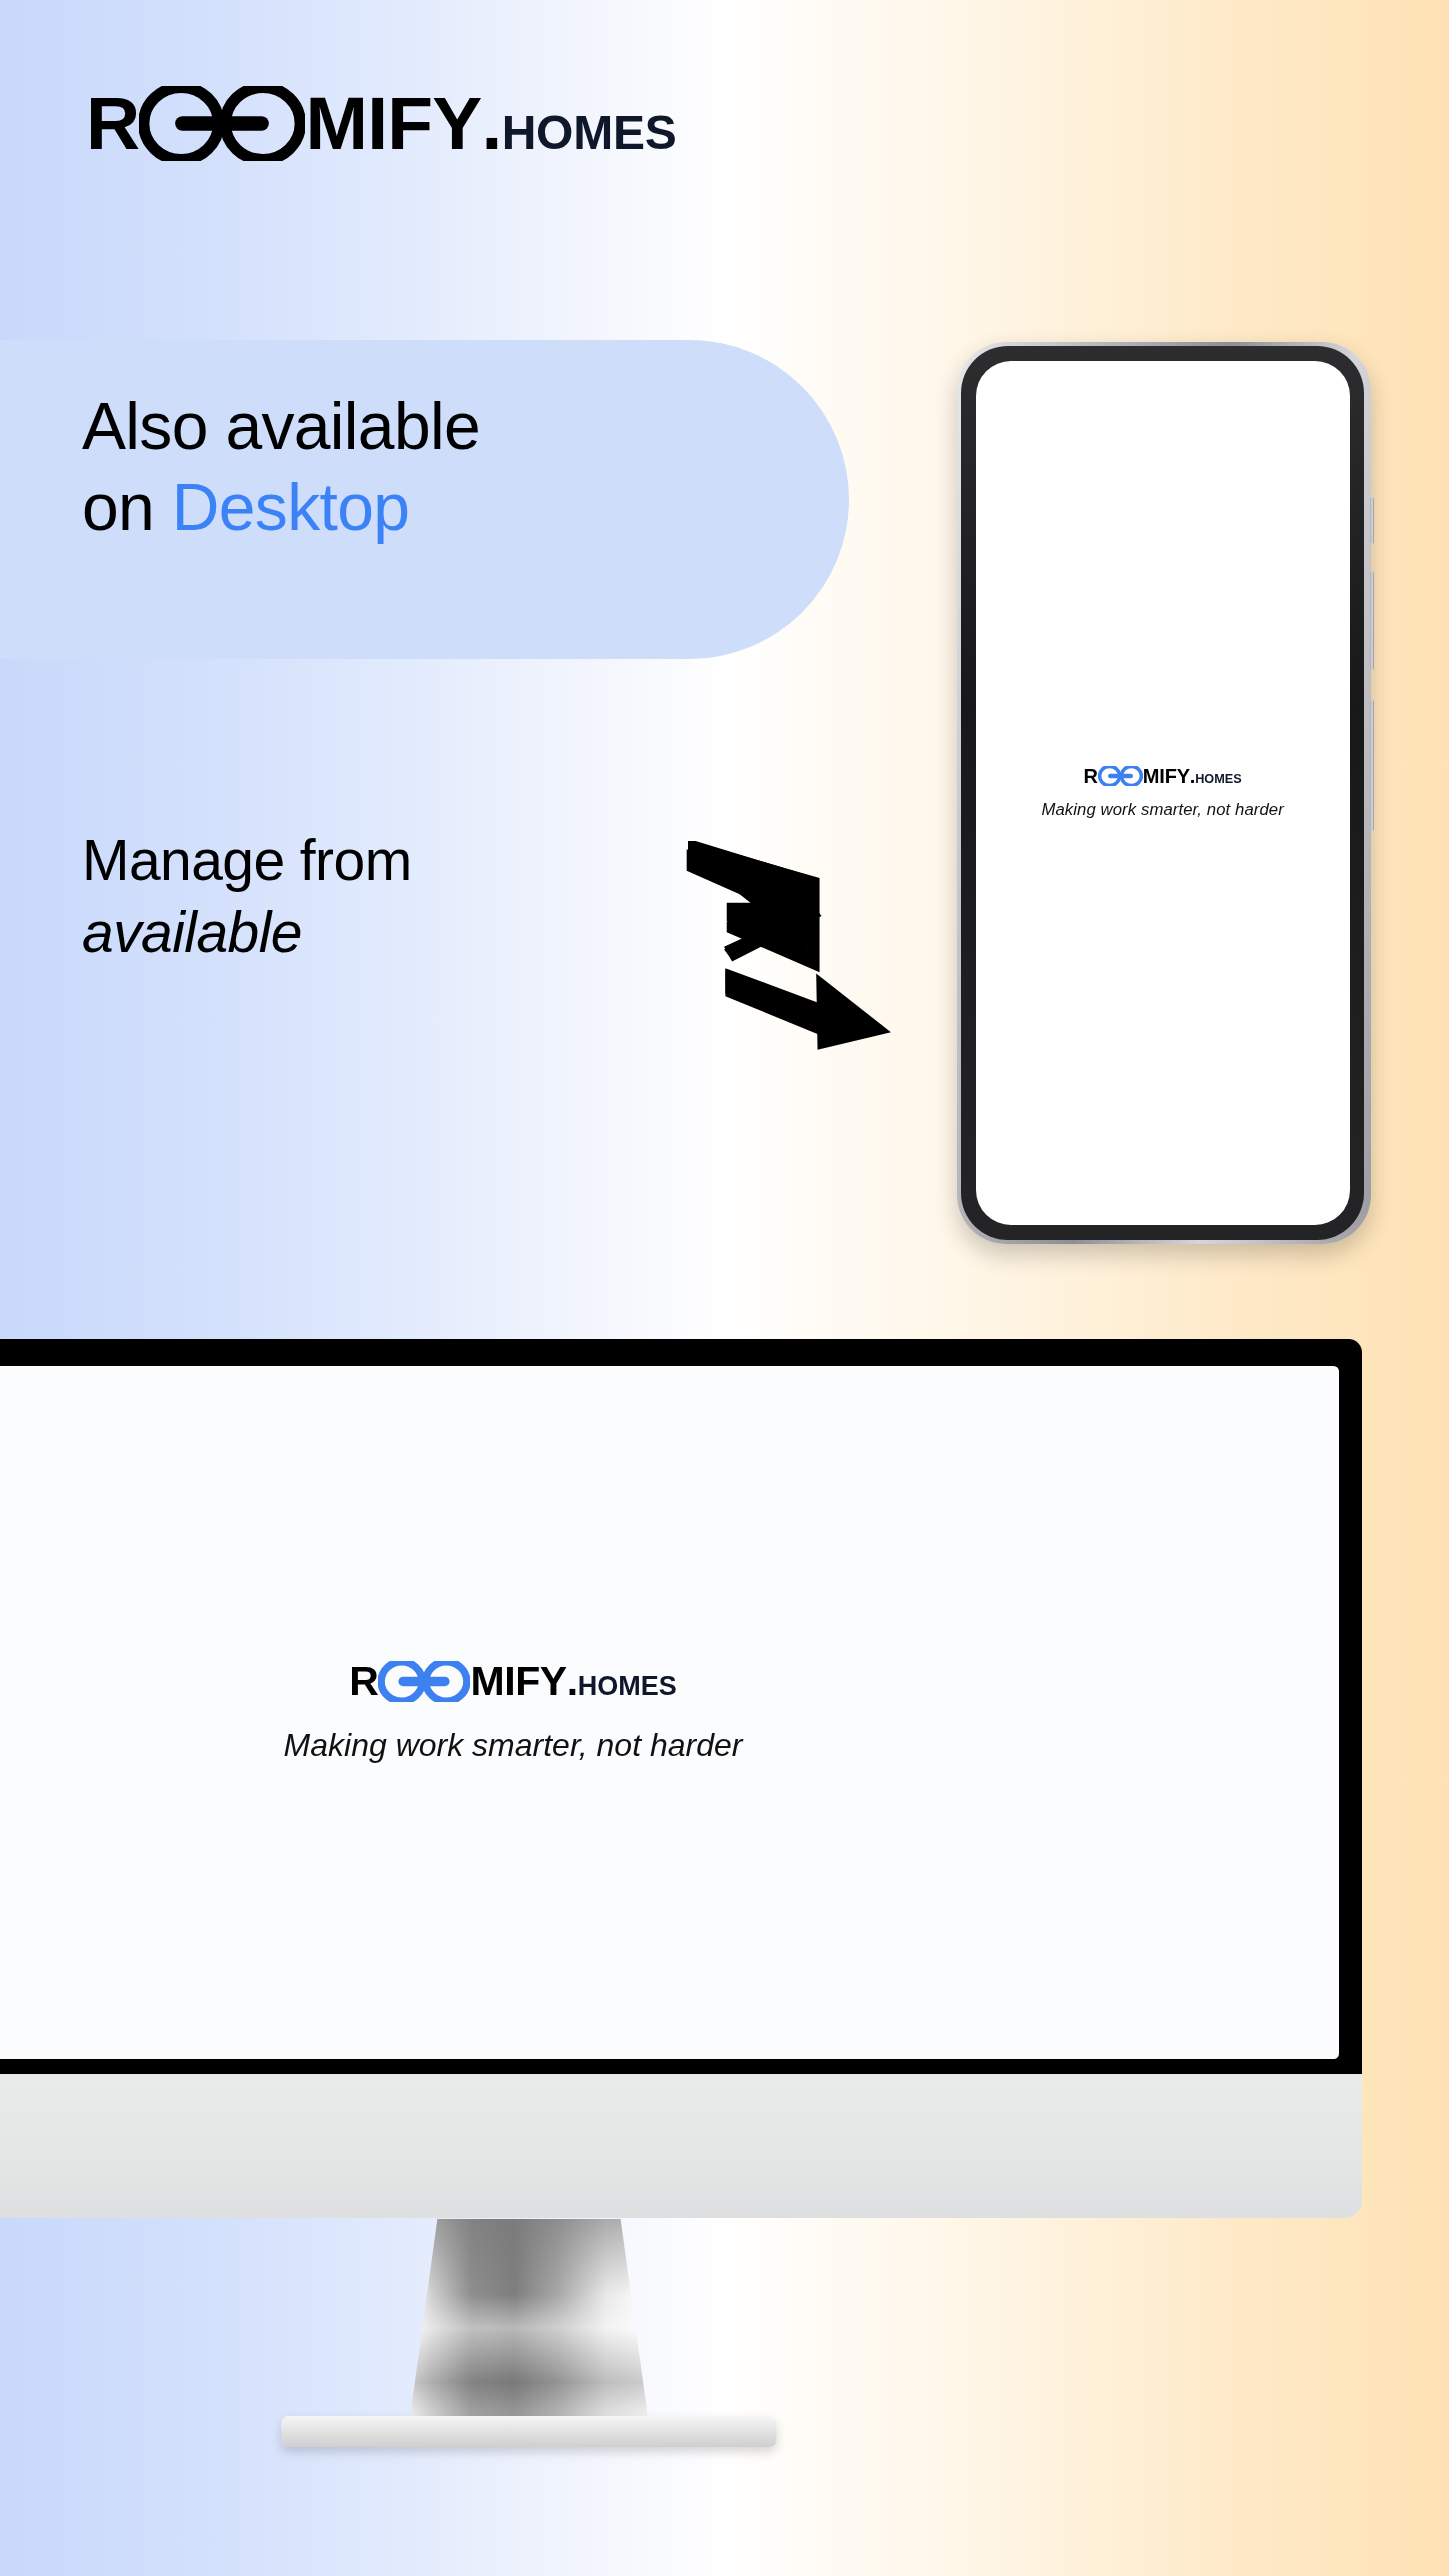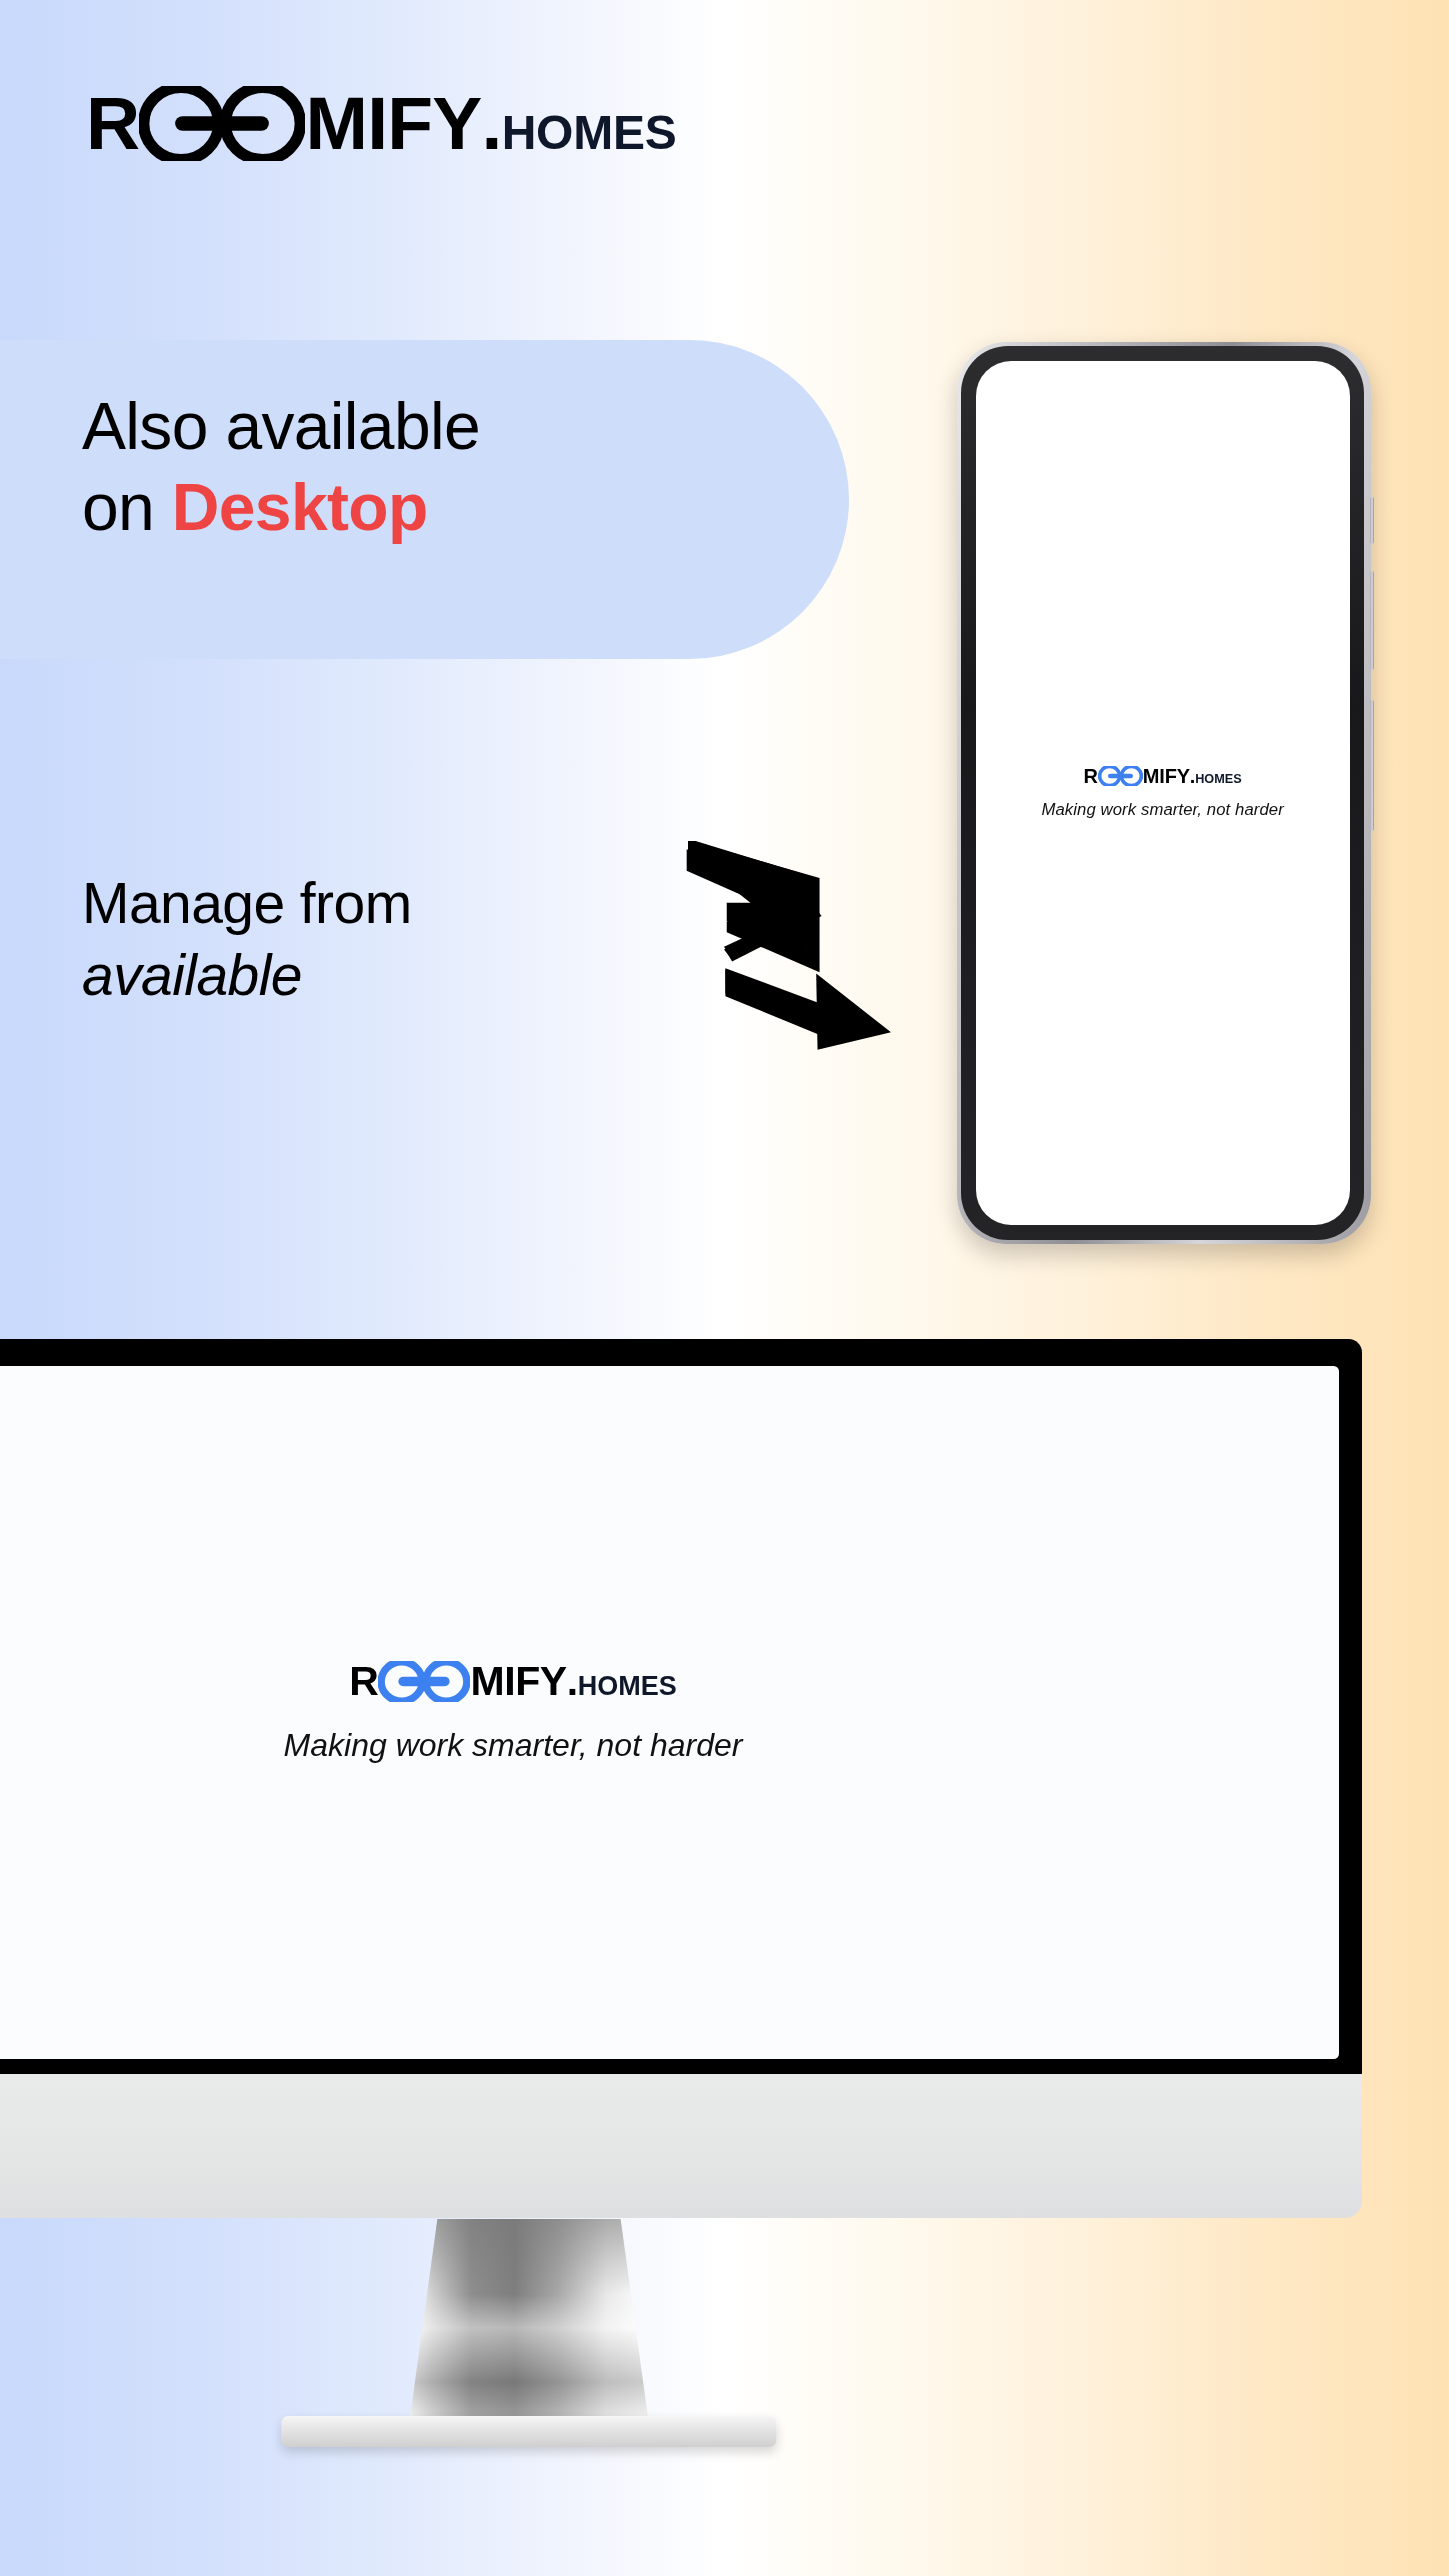--- a/index.html
+++ b/index.html
@@ -61,33 +61,32 @@
     position:absolute;
     left:82px;
     top:386px;
     z-index:3;
     font-size:66px;
     line-height:1.22;
     color:#000;
     font-weight:400;
     letter-spacing:-0.01em;
   }
-  #desktop-callout .accent { color:#ef4444; font-weight:700; }
+  #desktop-callout .accent { color:#3b82f6; font-weight:400; }
 
   
   #anywhere-callout {
     position:absolute;
     left:82px;
     top:825px;
     z-index:3;
     font-size:57px;
     line-height:1.26;
     color:#000;
     letter-spacing:-0.01em;
-    margin-top:43px;
   }
   #anywhere-callout .it { font-style:italic; }
 
   
   #zigzag-arrow {
     position:absolute;
     left:676px;
     top:841px;
     width:227px;
     height:221px;

